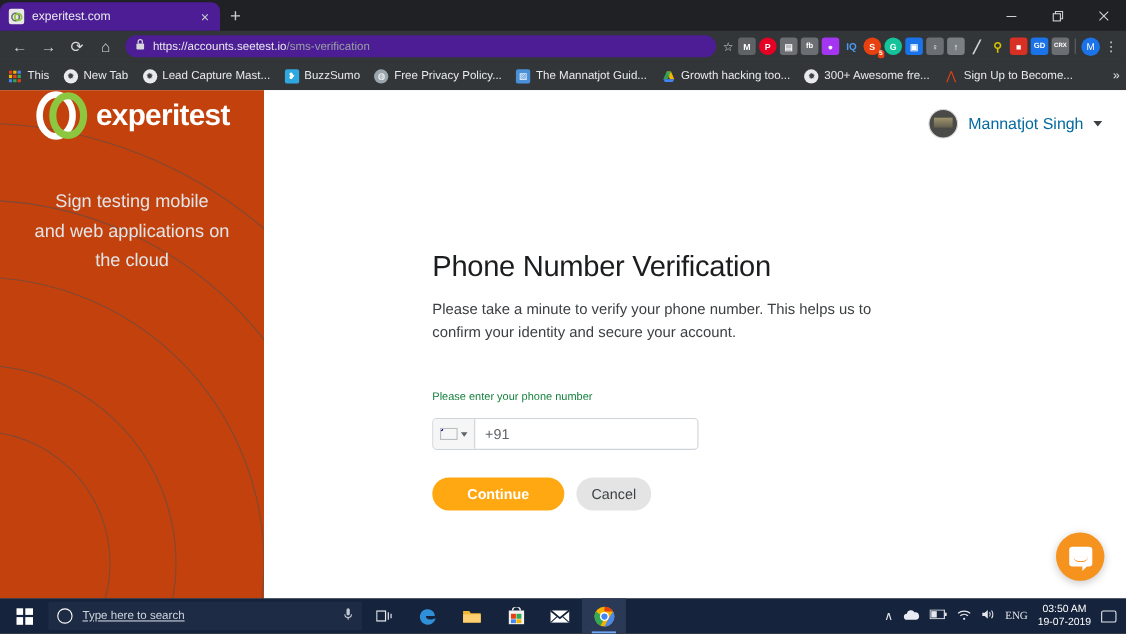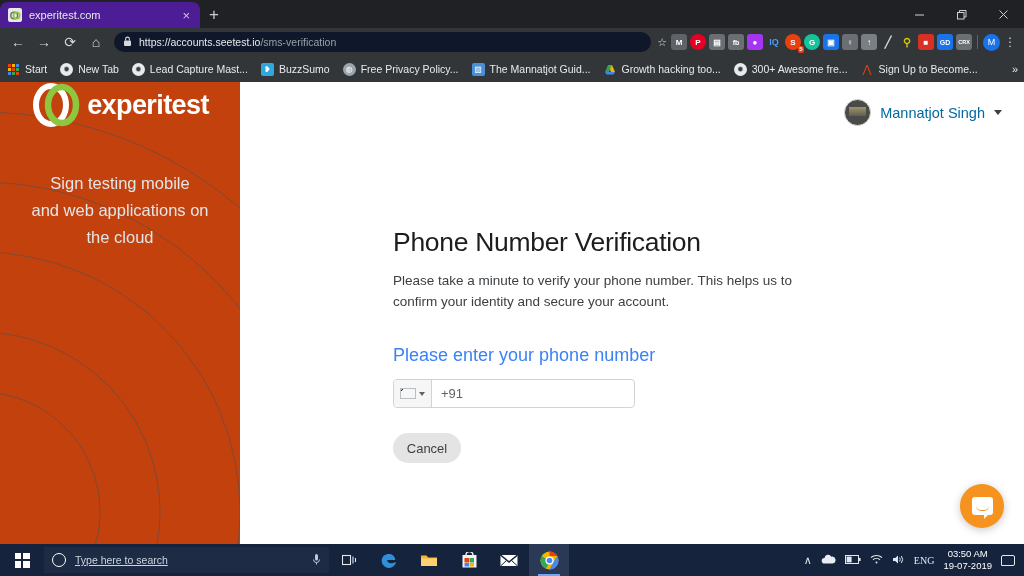--- a/index.html
+++ b/index.html
@@ -29,21 +29,21 @@
   .wincontrols { position:absolute; right:0; top:0; height:28px; display:flex; }
   .wc { width:42px; height:28px; display:flex; align-items:center; justify-content:center;
     color:#cfd2d5; font-size:12px; }
   .wc.close { font-size:14px; }
 
   
   .toolbar { height:28px; background:#323639; display:flex; align-items:center; padding:0 6px; gap:2px; }
   .navbtn { width:24px; height:24px; display:flex; align-items:center; justify-content:center;
     color:#d6d8da; font-size:14px; flex:none; }
   .omnibox {
-    flex:1; height:20px; background:#0f172a; border-radius:11px; display:flex; align-items:center;
+    flex:1; height:20px; background:#4c1d95; border-radius:11px; display:flex; align-items:center;
     padding:0 9px; gap:7px; margin:0 4px; min-width:0;
   }
   .omni-url { font-size:10.5px; color:#e8eaed; white-space:nowrap; overflow:hidden; text-overflow:ellipsis; }
   .omni-url .dim { color:#9aa0a6; }
   .star { color:#d6d8da; font-size:11px; flex:none; margin-right:2px; }
   .ext-row { display:flex; align-items:center; gap:3px; flex:none; }
   .ext { width:16px; height:16px; border-radius:3px; display:flex; align-items:center;
     justify-content:center; font-size:8px; font-weight:bold; color:#fff; position:relative; flex:none; }
   .ext-sep { width:1px; height:14px; background:#5f6368; margin:0 3px; }
   .avatar-btn { width:17px; height:17px; border-radius:50%; background:#1a73e8; color:#fff;
@@ -81,21 +81,21 @@
     border:1px solid #d8d8d8; overflow:hidden; position:relative; }
   .user-avatar::after { content:""; position:absolute; left:4px; top:7px; right:4px; height:9px;
     background:linear-gradient(#b9ad7a,#6b6450); opacity:.75; }
   .user-name { font-size:14.5px; color:#0369a1; }
   .caret-sm { border-left:4px solid transparent; border-right:4px solid transparent;
     border-top:5px solid #3c4043; }
 
   .form { position:absolute; left:153px; top:145px; width:430px; }
   h1.title { font-size:26.5px; font-weight:normal; color:#1b1d1f; letter-spacing:-0.3px; }
   .subtitle { margin-top:12px; font-size:13.5px; line-height:21px; color:#3d4043; width:420px; }
-  .field-label { margin-top:33px; font-size:18px; color:#3b82f6; }
+  .field-label { margin-top:44px; font-size:10px; color:#15803d; }
   .phone-row { margin-top:13px; display:flex; width:242px; height:29px;
     border:1px solid #cfd4d9; border-radius:4px; background:#fff; overflow:hidden; }
   .flag-box { width:38px; background:#f6f6f6; border-right:1px solid #cfd4d9;
     display:flex; align-items:center; justify-content:center; gap:3px; flex:none; }
   .flag { width:16px; height:11px; border:1px solid #b9bec3; position:relative; overflow:hidden; }
   .flag .s1 { height:33.3%; background:#ff9933; }
   .flag .s2 { height:33.4%; background:#ffffff; position:relative; }
   .flag .s3 { height:33.3%; background:#138808; }
   .chakra { position:absolute; left:50%; top:50%; transform:translate(-50%,-50%);
     width:4px; height:4px; border:0.8px solid #000080; border-radius:50%; }
@@ -233,21 +233,21 @@
               <rect x="4" y="0" width="3" height="3" fill="#f4b400"></rect>
               <rect x="8" y="0" width="3" height="3" fill="#4285f4"></rect>
             <rect x="0" y="4" width="3" height="3" fill="#f4b400"></rect>
               <rect x="4" y="4" width="3" height="3" fill="#e8400f"></rect>
               <rect x="8" y="4" width="3" height="3" fill="#34a853"></rect>
             <rect x="0" y="8" width="3" height="3" fill="#4285f4"></rect>
               <rect x="4" y="8" width="3" height="3" fill="#34a853"></rect>
               <rect x="8" y="8" width="3" height="3" fill="#e8400f"></rect>
           </svg>
         </span>
-        <span class="bm-label">Start</span>
+        <span class="bm-label">This</span>
       </div>
       <div class="bm">
         <span class="bm-ico" style="background:#e8eaed;color:#3c4043;border-radius:50%">✹</span>
         <span class="bm-label">New Tab</span>
       </div>
       <div class="bm">
         <span class="bm-ico" style="background:#e8eaed;color:#3c4043;border-radius:50%">✹</span>
         <span class="bm-label">Lead Capture Mast...</span>
       </div>
       <div class="bm">
@@ -327,20 +327,21 @@
             <div class="flag-box">
               <span class="flag">
                 <span class="s1"></span><span class="s2"><span class="chakra"></span></span><span class="s3"></span>
               </span>
               <span class="caret-xs"></span>
             </div>
             <input class="phone-input" type="text" placeholder="+91" style="">
           </div>
 
           <div class="btn-row">
+            <button class="btn btn-continue">Continue</button>
             <button class="btn btn-cancel">Cancel</button>
           </div>
         </div>
 
         <div class="intercom">
           <span class="ic-bubble">
             <span class="ic-smile"></span>
           </span>
         </div>
       </div>

